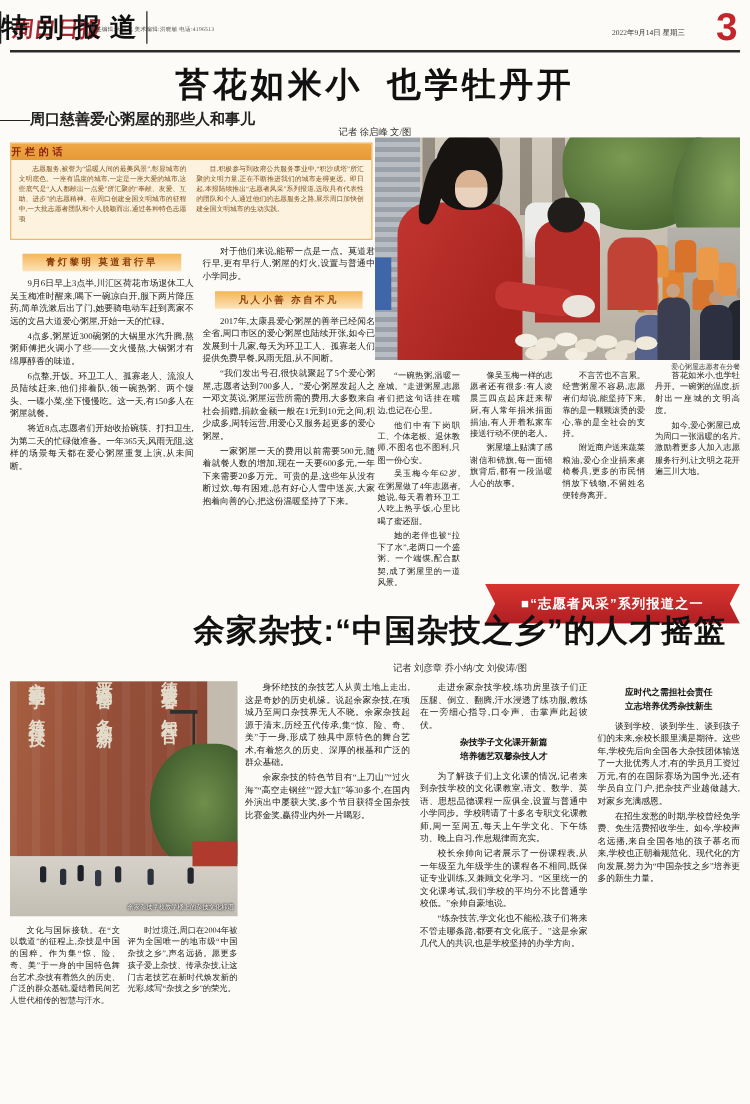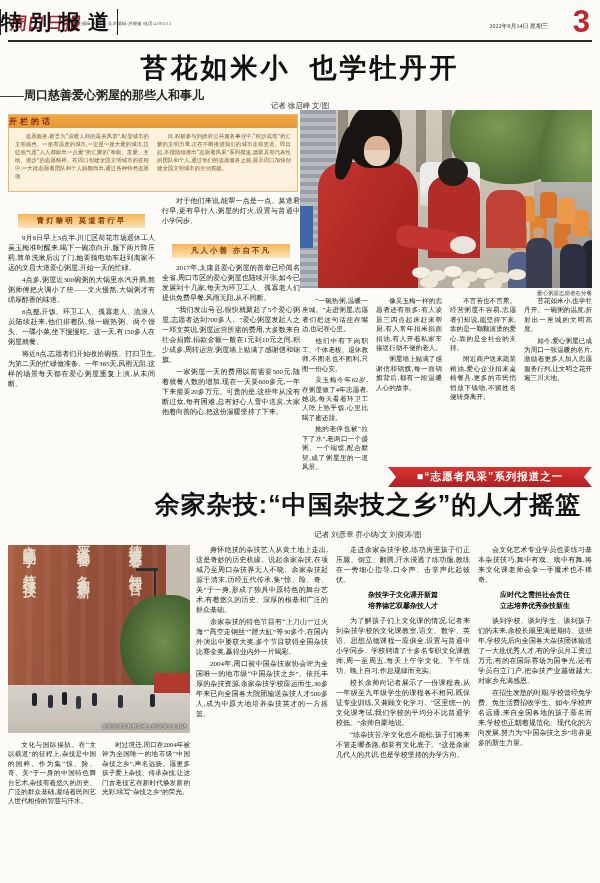--- a/index.html
+++ b/index.html
@@ -50,23 +50,23 @@
 .t-photo-cap{position:absolute;left:300px;top:290px;width:292px;text-align:right;font-size:5.5px;color:#333}
 
 .col{position:absolute;font-size:7px;line-height:10px;text-align:justify;color:#222}
 .col p{text-indent:2em;margin-bottom:2px}
 .t-col1{left:8px;top:196px;width:147px;height:296px}
 .t-col2{left:162px;top:196px;width:138px;height:296px}
 .t-r1{left:302px;top:296px;width:66px;height:192px;font-size:6.6px;line-height:9.4px}
 .t-r2{left:376px;top:296px;width:66px;height:166px;font-size:6.6px;line-height:9.4px}
 .t-r3{left:450px;top:296px;width:66px;height:166px;font-size:6.6px;line-height:9.4px}
 .t-r4{left:524px;top:296px;width:68px;height:166px;font-size:6.6px;line-height:9.4px}
-.subhead-box{width:86%;margin:18px auto 5px;height:14px;line-height:14px;text-align:center;font-size:7.5px;font-weight:bold;color:#8a3c08;letter-spacing:2px;background:linear-gradient(180deg,#f6b559,#fbe3b8);font-family:"Liberation Sans",sans-serif;text-indent:0}
-
-.series-banner{position:absolute;left:388px;top:467px;width:204px;height:20px;background:linear-gradient(180deg,#d9342f,#b01f24);color:#fff;font-family:"Liberation Sans",sans-serif;font-weight:bold;font-size:10.5px;display:flex;align-items:center;justify-content:center;letter-spacing:1px;clip-path:polygon(0 0,100% 0,96% 50%,100% 100%,0 100%,4% 50%)}
+.subhead-box{width:86%;margin:7px auto 5px;height:14px;line-height:14px;text-align:center;font-size:7.5px;font-weight:bold;color:#8a3c08;letter-spacing:2px;background:linear-gradient(180deg,#f6b559,#fbe3b8);font-family:"Liberation Sans",sans-serif;text-indent:0}
+
+.series-banner{position:absolute;left:388px;top:467px;width:204px;height:32px;background:linear-gradient(180deg,#d9342f,#b01f24);color:#fff;font-family:"Liberation Sans",sans-serif;font-weight:bold;font-size:10.5px;display:flex;align-items:center;justify-content:center;letter-spacing:1px;clip-path:polygon(0 0,100% 0,96% 50%,100% 100%,0 100%,4% 50%)}
 
 
 .b-headline{position:absolute;left:140px;top:488px;width:456px;text-align:center;font-family:"Liberation Sans",sans-serif;font-size:25px;font-weight:bold;letter-spacing:1px;color:#111}
 .b-byline{position:absolute;left:140px;top:530px;width:456px;text-align:center;font-size:7.5px;color:#333}
 
 .photo-b{position:absolute;left:8px;top:545px;width:182px;height:188px;overflow:hidden;background:#cfcabf}
 .pb-bldg{position:absolute;left:0;top:0;width:158px;height:140px;background:linear-gradient(100deg,#a75f40 0%,#96503a 45%,#8a4733 100%)}
 .pb-streaks{position:absolute;left:0;top:0;width:158px;height:140px;background:repeating-linear-gradient(90deg,rgba(255,255,255,.05) 0 6px,transparent 6px 18px)}
 .pb-banner{position:absolute;top:-10px;writing-mode:vertical-rl;text-orientation:upright;font-size:13px;font-weight:bold;color:#e3dccb;letter-spacing:3px;font-family:"Liberation Sans",sans-serif}
 .pb-b1{left:12px}.pb-b2{left:66px}.pb-b3{left:118px}
@@ -147,21 +147,21 @@
         <p>6点整,开饭。环卫工人、孤寡老人、流浪人员陆续赶来,他们排着队,领一碗热粥、两个馒头、一碟小菜,坐下慢慢吃。这一天,有150多人在粥屋就餐。</p>
         <p>将近8点,志愿者们开始收拾碗筷、打扫卫生,为第二天的忙碌做准备。一年365天,风雨无阻,这样的场景每天都在爱心粥屋重复上演,从未间断。</p>
       </div>
   </div>
 
   <div class="col t-col2">
     <p>对于他们来说,能帮一点是一点。莫道君行早,更有早行人,粥屋的灯火,设置与普通中小学同步。</p>
     <div class="subhead-box">凡人小善 亦自不凡</div>
     <div>
         <p>2017年,太康县爱心粥屋的善举已经闻名全省,周口市区的爱心粥屋也陆续开张,如今已发展到十几家,每天为环卫工人、孤寡老人们提供免费早餐,风雨无阻,从不间断。</p>
-        <p>“我们发出号召,很快就聚起了5个爱心粥屋,志愿者达到700多人。”爱心粥屋发起人之一邓文英说,粥屋运营所需的费用,大多数来自社会捐赠,捐款金额一般在1元到10元之间,积少成多,周转运营,粥屋墙上贴满了感谢信和锦旗。</p>
+        <p>“我们发出号召,很快就聚起了5个爱心粥屋,志愿者达到700多人。”爱心粥屋发起人之一邓文英说,粥屋运营所需的费用,大多数来自社会捐赠,捐款金额一般在1元到10元之间,积少成多,周转运营,用爱心又服务起更多的爱心粥屋。</p>
         <p>一家粥屋一天的费用以前需要500元,随着就餐人数的增加,现在一天要600多元,一年下来需要20多万元。可贵的是,这些年从没有断过炊,每有困难,总有好心人雪中送炭,大家抱着向善的心,把这份温暖坚持了下来。</p>
       </div>
   </div>
 
   <div class="col t-r1">
       <div>
         <p>“一碗热粥,温暖一座城。”走进粥屋,志愿者们把这句话挂在嘴边,也记在心里。</p>
         <p>他们中有下岗职工、个体老板、退休教师,不图名也不图利,只图一份心安。</p>
         <p>吴玉梅今年62岁,在粥屋做了4年志愿者,她说,每天看着环卫工人吃上热乎饭,心里比喝了蜜还甜。</p>
         <p>她的老伴也被“拉下了水”,老两口一个盛粥、一个端馍,配合默契,成了粥屋里的一道风景。</p>
@@ -215,37 +215,35 @@
   <div class="col b-l2">
       <div>
         <p>时过境迁,周口在2004年被评为全国唯一的地市级“中国杂技之乡”,声名远扬。愿更多孩子爱上杂技、传承杂技,让这门古老技艺在新时代焕发新的光彩,续写“杂技之乡”的荣光。</p>
       </div>
     </div>
 
   <div class="col b-c1">
       <div>
         <p>身怀绝技的杂技艺人从黄土地上走出,这是奇妙的历史机缘。说起余家杂技,在项城乃至周口杂技界无人不晓。余家杂技起源于清末,历经五代传承,集“惊、险、奇、美”于一身,形成了独具中原特色的舞台艺术,有着悠久的历史、深厚的根基和广泛的群众基础。</p>
         <p>余家杂技的特色节目有“上刀山”“过火海”“高空走钢丝”“蹬大缸”等30多个,在国内外演出中屡获大奖,多个节目获得全国杂技比赛金奖,赢得业内外一片喝彩。</p>
-        <p>2004年,周口被中国杂技家协会评为全国唯一的地市级“中国杂技之乡”。依托丰厚的杂技资源,余家杂技学校应运而生,30多年来已向全国各大院团输送杂技人才500多人,成为中原大地培养杂技英才的一方摇篮。</p>
       </div>
     </div>
 
   <div class="col b-c2">
     <p>走进余家杂技学校,练功房里孩子们正压腿、倒立、翻腾,汗水浸透了练功服,教练在一旁细心指导,口令声、击掌声此起彼伏。</p>
     <div class="inner-sub">杂技学子文化课开新篇</div>
     <div class="inner-sub2">培养德艺双馨杂技人才</div>
     <div>
         <p>为了解孩子们上文化课的情况,记者来到杂技学校的文化课教室,语文、数学、英语、思想品德课程一应俱全,设置与普通中小学同步。学校聘请了十多名专职文化课教师,周一至周五,每天上午学文化、下午练功、晚上自习,作息规律而充实。</p>
         <p>校长余帅向记者展示了一份课程表,从一年级至九年级学生的课程各不相同,既保证专业训练,又兼顾文化学习。“区里统一的文化课考试,我们学校的平均分不比普通学校低。”余帅自豪地说。</p>
         <p>“练杂技苦,学文化也不能松,孩子们将来不管走哪条路,都要有文化底子。”这是余家几代人的共识,也是学校坚持的办学方向。</p>
       </div>
   </div>
 
   <div class="col b-c3">
-    <p>会文化艺术专业学员也要练习基本杂技技巧,舞中有戏、戏中有舞,将来文化课老师会拿一手魔术也不稀奇。</p>
     <div class="inner-sub">应时代之需担社会责任</div>
     <div class="inner-sub2">立志培养优秀杂技新生</div>
     <div>
         <p>谈到学校、谈到学生、谈到孩子们的未来,余校长眼里满是期待。这些年,学校先后向全国各大杂技团体输送了一大批优秀人才,有的学员月工资过万元,有的在国际赛场为国争光,还有学员自立门户,把杂技产业越做越大,对家乡充满感恩。</p>
         <p>在招生发愁的时期,学校曾经免学费、免生活费招收学生。如今,学校声名远播,来自全国各地的孩子慕名而来,学校也正朝着规范化、现代化的方向发展,努力为“中国杂技之乡”培养更多的新生力量。</p>
       </div>
   </div>
 
 </div>
 

